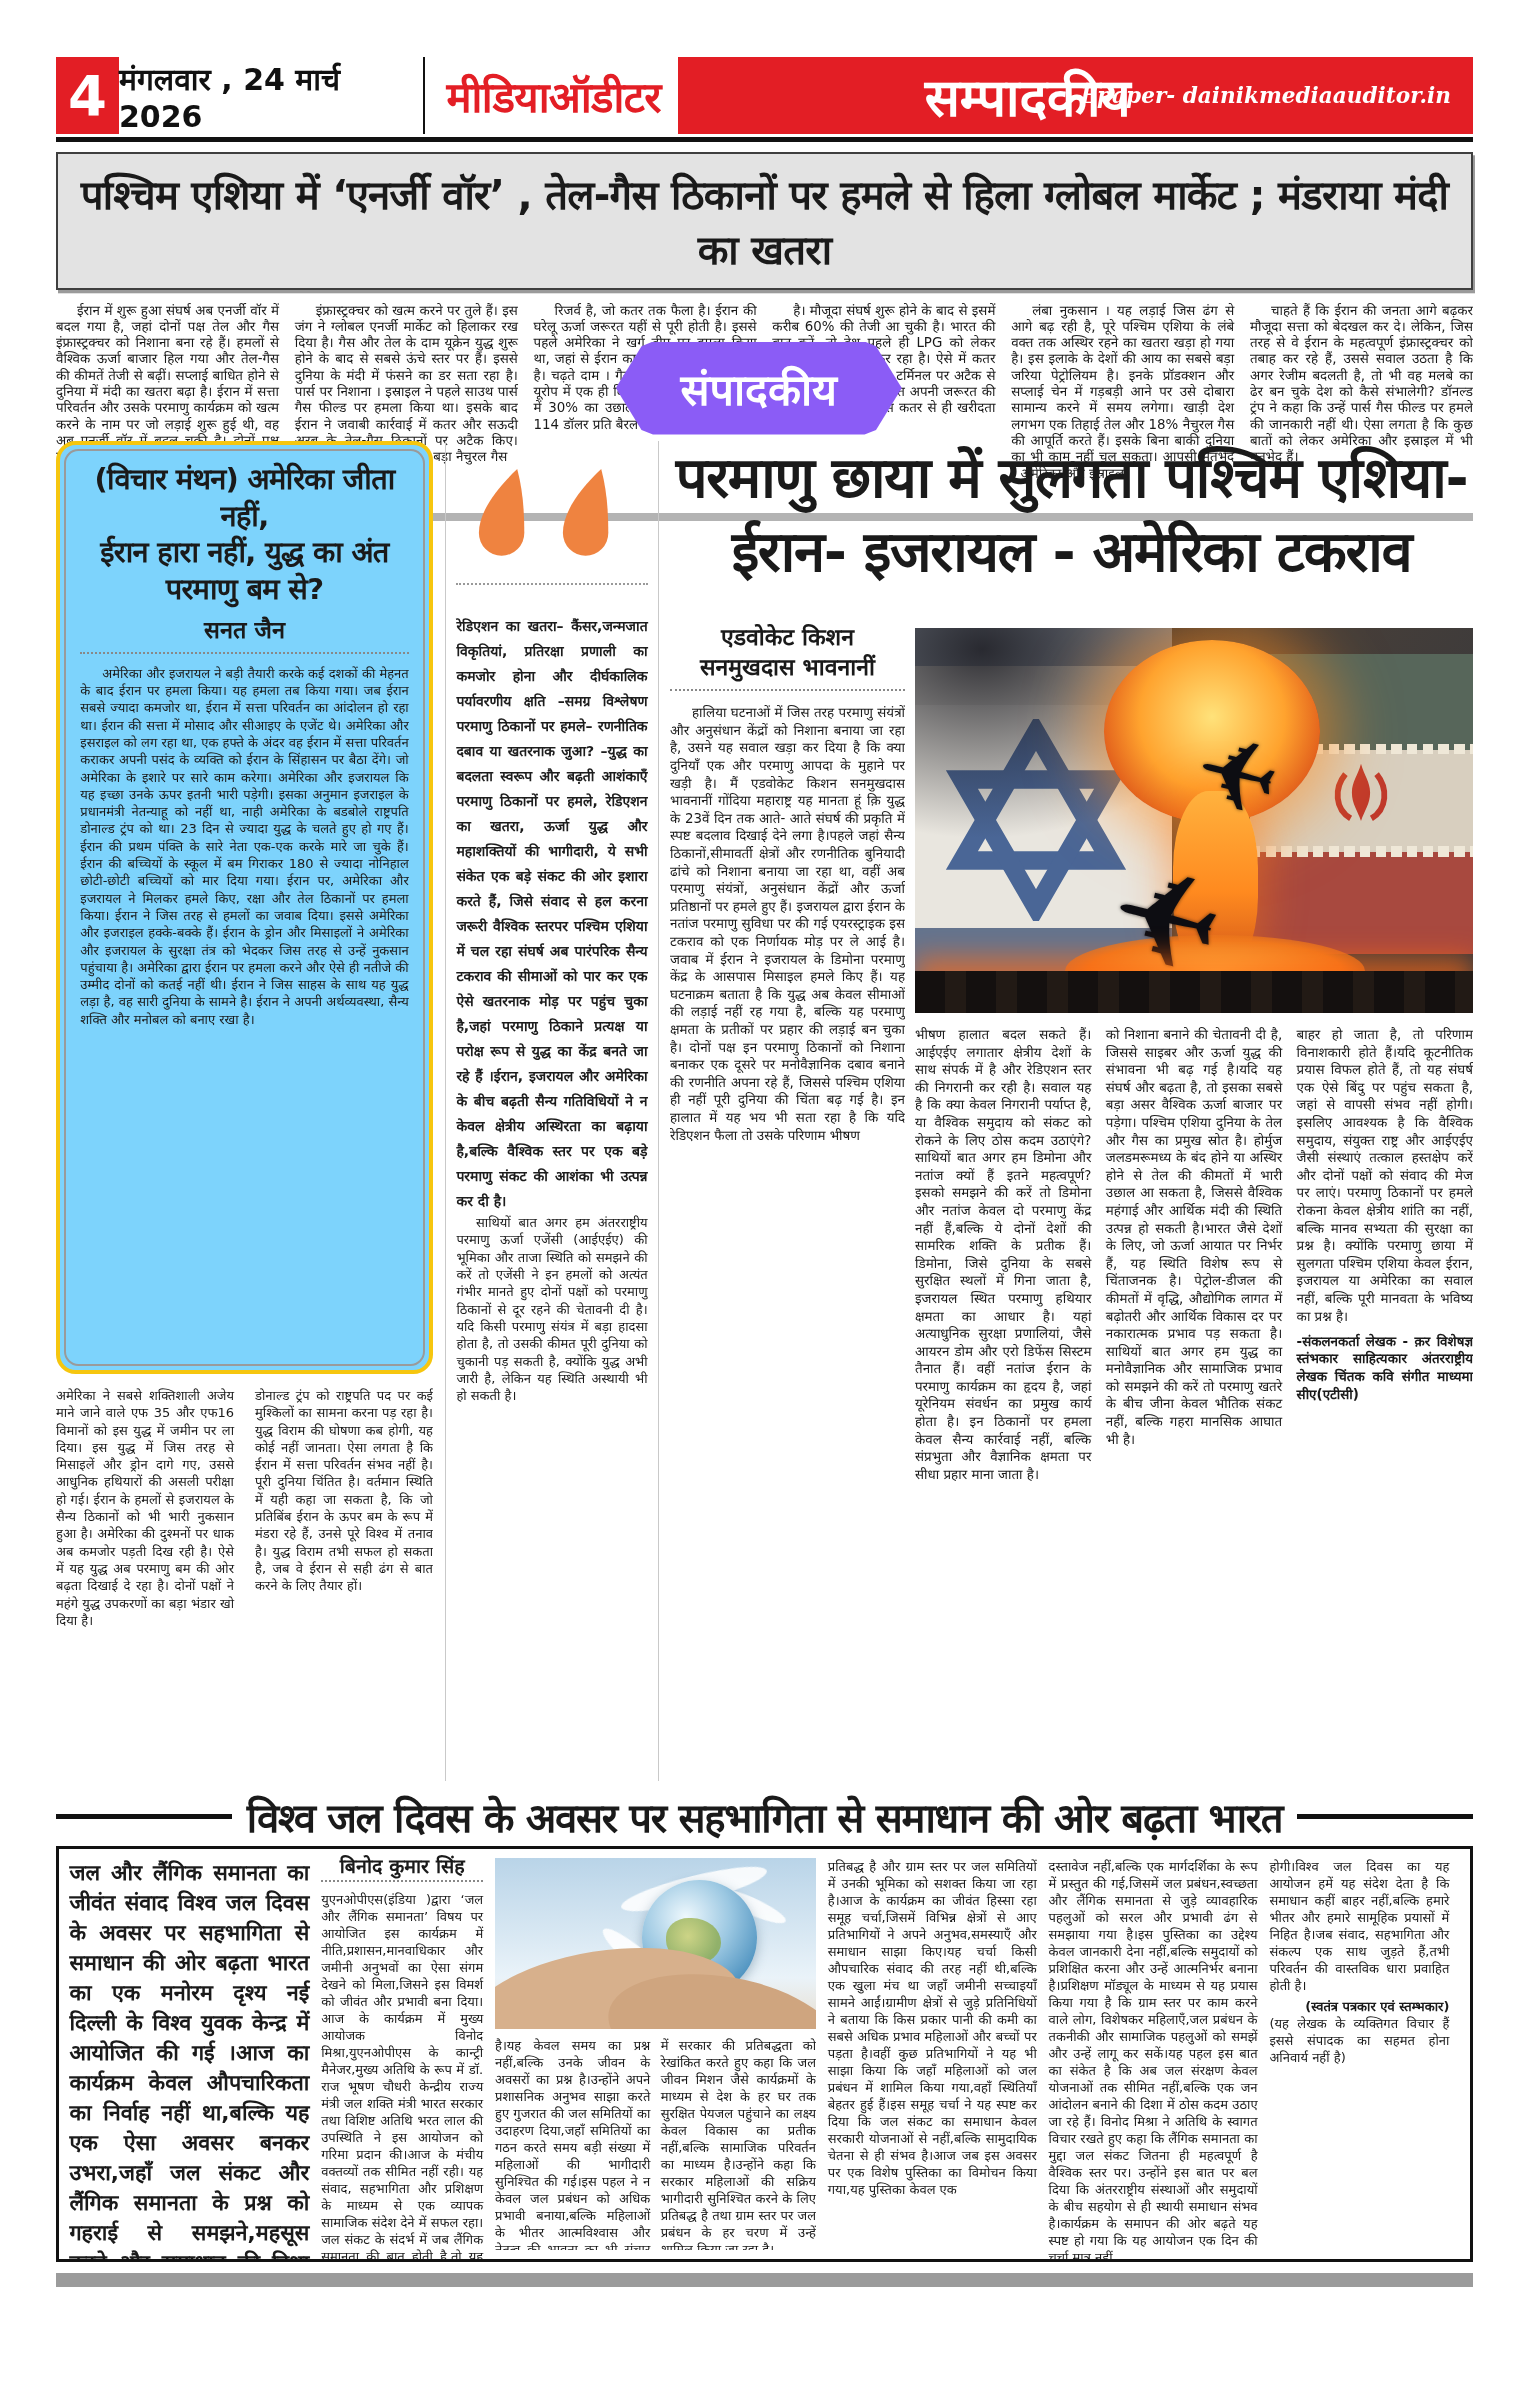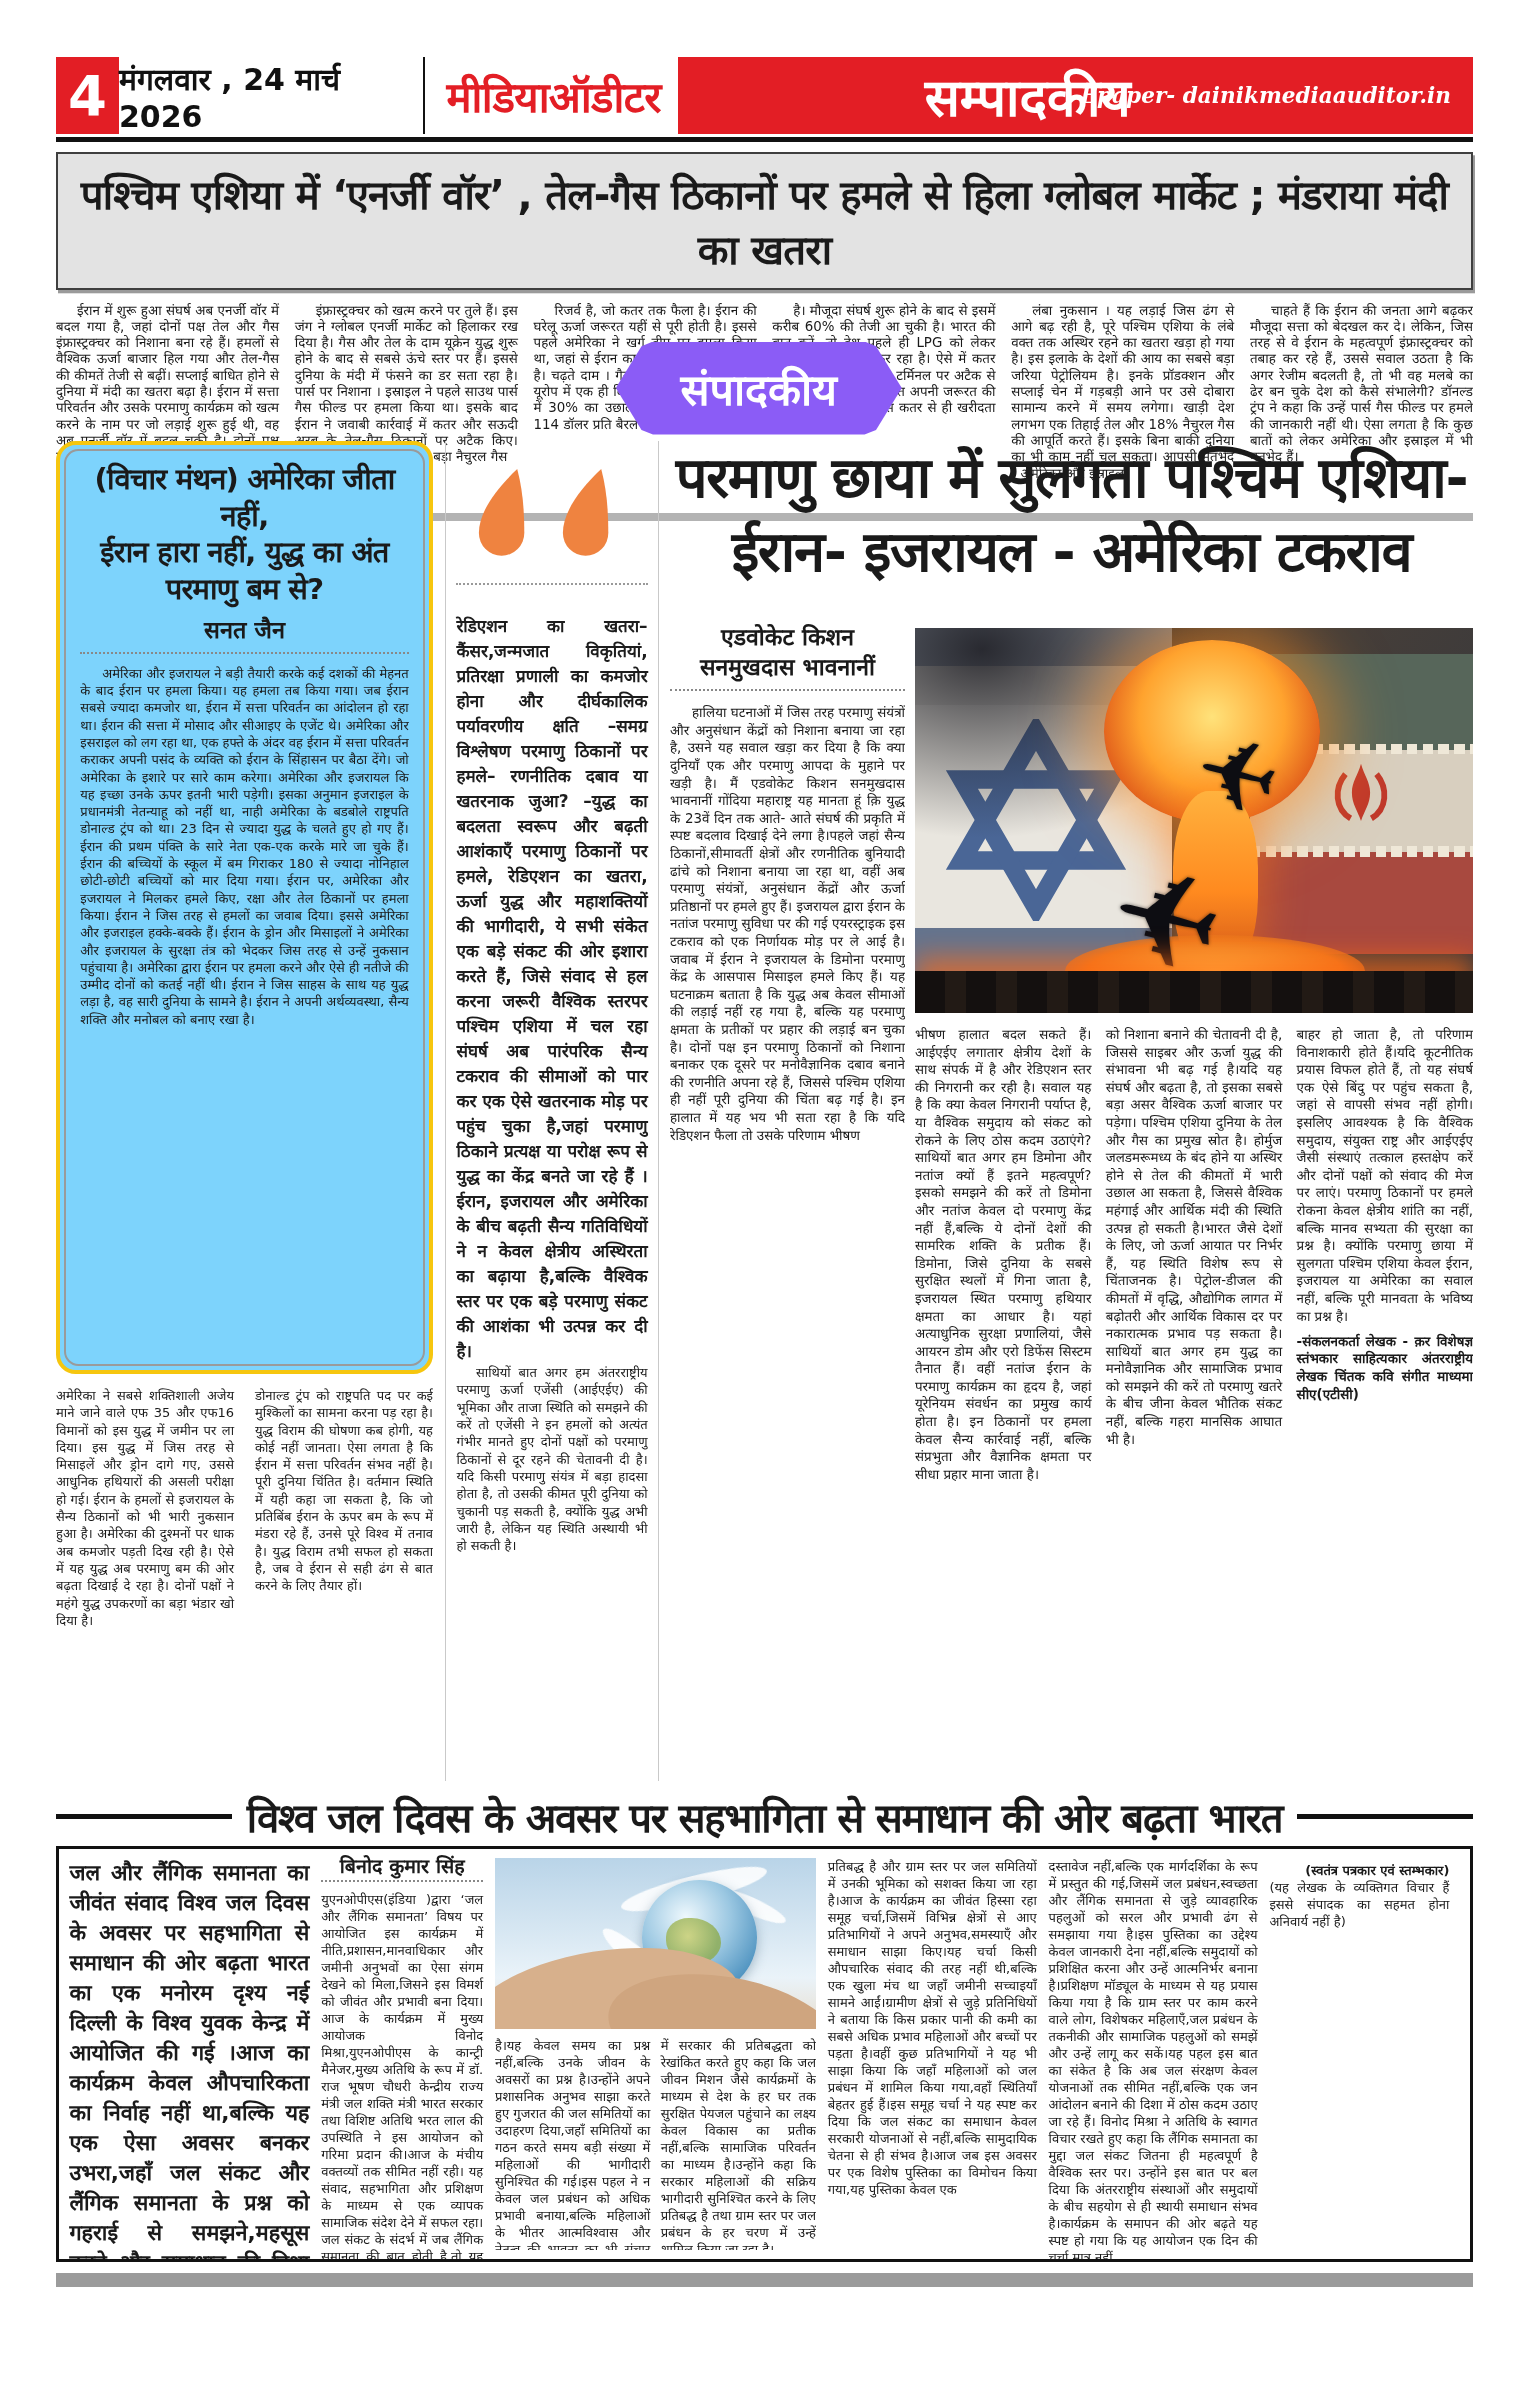--- a/index.html
+++ b/index.html
@@ -35,21 +35,21 @@
   .op-kicker,.op-title{font-size:29px;font-weight:bold;text-align:center;line-height:1.26;letter-spacing:-0.7px;}
   .op-author{font-size:23.5px;font-weight:bold;text-align:center;padding:5.2px 0 7.8px;border-bottom:2px dotted #888;margin-bottom:10.4px;}
   .op-body{font-size:13px;line-height:17.3px;text-align:justify;text-indent:22px;}
   .op-cont{position:absolute;left:0;top:946px;width:377px;height:392px;display:flex;gap:21px;overflow:hidden;}
   .op-cont div{flex:1;font-size:13px;line-height:17.3px;text-align:justify;}
 
   .quotecol{position:absolute;left:389px;top:0;width:214px;height:1340px;border-left:1.3px solid #c9c9c9;border-right:1.3px solid #c9c9c9;padding:5.2px 10.4px;box-sizing:border-box;overflow:hidden;}
   .qmarks{display:flex;gap:13px;padding:17px 2.6px 14.4px;}
   .qmarks svg{width:71px;height:103px;}
   .qrule{border-top:2px dotted #999;margin:2.6px 0 13px;}
-  .qtext{font-size:17px;line-height:25px;font-weight:bold;color:#1d1d1d;text-align:justify;margin-top:29px;}
+  .qtext{font-size:14px;line-height:25px;font-weight:bold;color:#1d1d1d;text-align:justify;margin-top:29px;}
   .qcont{font-size:13px;line-height:17.3px;text-align:justify;text-indent:19.6px;}
 
   .feature{position:absolute;left:614px;top:0;width:803px;height:1340px;}
   .f-head{font-size:56px;font-weight:bold;text-align:center;line-height:1.32;letter-spacing:-1.3px;}
   .f-author-col{position:absolute;left:0;top:182px;width:235px;height:1159px;overflow:hidden;}
   .f-author{font-size:23px;font-weight:bold;text-align:center;line-height:1.3;padding-bottom:6.5px;border-bottom:2px dotted #888;margin-bottom:13px;}
   .f-lead{font-size:13.4px;line-height:17.6px;text-align:justify;text-indent:22px;}
   .f-photo{position:absolute;left:245px;top:187px;width:558px;height:385px;overflow:hidden;background:linear-gradient(120deg,#2d2f37,#4a4038 45%,#34373d);}
   .f-cols{position:absolute;left:245px;top:585px;width:558px;height:755px;display:flex;gap:14.4px;overflow:hidden;}
   .f-col{flex:1;font-size:13.4px;line-height:17.6px;text-align:justify;}
@@ -244,20 +244,21 @@
         </div>
         <div class="b-undercols">
           <div class="jtext">है।यह केवल समय का प्रश्न नहीं,बल्कि उनके जीवन के अवसरों का प्रश्न है।उन्होंने अपने प्रशासनिक अनुभव साझा करते हुए गुजरात की जल समितियों का उदाहरण दिया,जहाँ समितियों का गठन करते समय बड़ी संख्या में महिलाओं की भागीदारी सुनिश्चित की गई।इस पहल ने न केवल जल प्रबंधन को अधिक प्रभावी बनाया,बल्कि महिलाओं के भीतर आत्मविश्वास और नेतृत्व की भावना का भी संचार किया।उनके अनुभवों से स्पष्ट हुआ कि जब महिलाओं को निर्णय में स्थान मिलता है,तो योजनाएँ केवल कागजों पर नहीं, बल्कि धरातल पर सफल होती हैं।आज के मुख्य अतिथि डॉ. राज भूषण चौधरी ने अपने संबोधन</div>
           <div class="jtext">में सरकार की प्रतिबद्धता को रेखांकित करते हुए कहा कि जल जीवन मिशन जैसे कार्यक्रमों के माध्यम से देश के हर घर तक सुरक्षित पेयजल पहुंचाने का लक्ष्य केवल विकास का प्रतीक नहीं,बल्कि सामाजिक परिवर्तन का माध्यम है।उन्होंने कहा कि सरकार महिलाओं की सक्रिय भागीदारी सुनिश्चित करने के लिए प्रतिबद्ध है तथा ग्राम स्तर पर जल प्रबंधन के हर चरण में उन्हें शामिल किया जा रहा है।</div>
         </div>
       </div>
 
       <div class="b-colr w1 jtext">प्रतिबद्ध है और ग्राम स्तर पर जल समितियों में उनकी भूमिका को सशक्त किया जा रहा है।आज के कार्यक्रम का जीवंत हिस्सा रहा समूह चर्चा,जिसमें विभिन्न क्षेत्रों से आए प्रतिभागियों ने अपने अनुभव,समस्याएँ और समाधान साझा किए।यह चर्चा किसी औपचारिक संवाद की तरह नहीं थी,बल्कि एक खुला मंच था जहाँ जमीनी सच्चाइयाँ सामने आईं।ग्रामीण क्षेत्रों से जुड़े प्रतिनिधियों ने बताया कि किस प्रकार पानी की कमी का सबसे अधिक प्रभाव महिलाओं और बच्चों पर पड़ता है।वहीं कुछ प्रतिभागियों ने यह भी साझा किया कि जहाँ महिलाओं को जल प्रबंधन में शामिल किया गया,वहाँ स्थितियाँ बेहतर हुई हैं।इस समूह चर्चा ने यह स्पष्ट कर दिया कि जल संकट का समाधान केवल सरकारी योजनाओं से नहीं,बल्कि सामुदायिक चेतना से ही संभव है।आज जब इस अवसर पर एक विशेष पुस्तिका का विमोचन किया गया,यह पुस्तिका केवल एक</div>
       <div class="b-colr w2 jtext">दस्तावेज नहीं,बल्कि एक मार्गदर्शिका के रूप में प्रस्तुत की गई,जिसमें जल प्रबंधन,स्वच्छता और लैंगिक समानता से जुड़े व्यावहारिक पहलुओं को सरल और प्रभावी ढंग से समझाया गया है।इस पुस्तिका का उद्देश्य केवल जानकारी देना नहीं,बल्कि समुदायों को प्रशिक्षित करना और उन्हें आत्मनिर्भर बनाना है।प्रशिक्षण मॉड्यूल के माध्यम से यह प्रयास किया गया है कि ग्राम स्तर पर काम करने वाले लोग, विशेषकर महिलाएँ,जल प्रबंधन के तकनीकी और सामाजिक पहलुओं को समझें और उन्हें लागू कर सकें।यह पहल इस बात का संकेत है कि अब जल संरक्षण केवल योजनाओं तक सीमित नहीं,बल्कि एक जन आंदोलन बनाने की दिशा में ठोस कदम उठाए जा रहे हैं। विनोद मिश्रा ने अतिथि के स्वागत विचार रखते हुए कहा कि लैंगिक समानता का मुद्दा जल संकट जितना ही महत्वपूर्ण है वैश्विक स्तर पर। उन्होंने इस बात पर बल दिया कि अंतरराष्ट्रीय संस्थाओं और समुदायों के बीच सहयोग से ही स्थायी समाधान संभव है।कार्यक्रम के समापन की ओर बढ़ते यह स्पष्ट हो गया कि यह आयोजन एक दिन की चर्चा मात्र नहीं</div>
       <div class="b-colr w3">
+        <span class="jtext">होगी।विश्व जल दिवस का यह आयोजन हमें यह संदेश देता है कि समाधान कहीं बाहर नहीं,बल्कि हमारे भीतर और हमारे सामूहिक प्रयासों में निहित है।जब संवाद, सहभागिता और संकल्प एक साथ जुड़ते हैं,तभी परिवर्तन की वास्तविक धारा प्रवाहित होती है।</span>
         <div class="b-signoff">(स्वतंत्र पत्रकार एवं स्तम्भकार)</div>
         <div class="jtext">(यह लेखक के व्यक्तिगत विचार हैं इससे संपादक का सहमत होना अनिवार्य नहीं है)</div>
       </div>
     </div>
 
     <div class="b-grayrule"></div>
   </div>
 
 </div>
 

